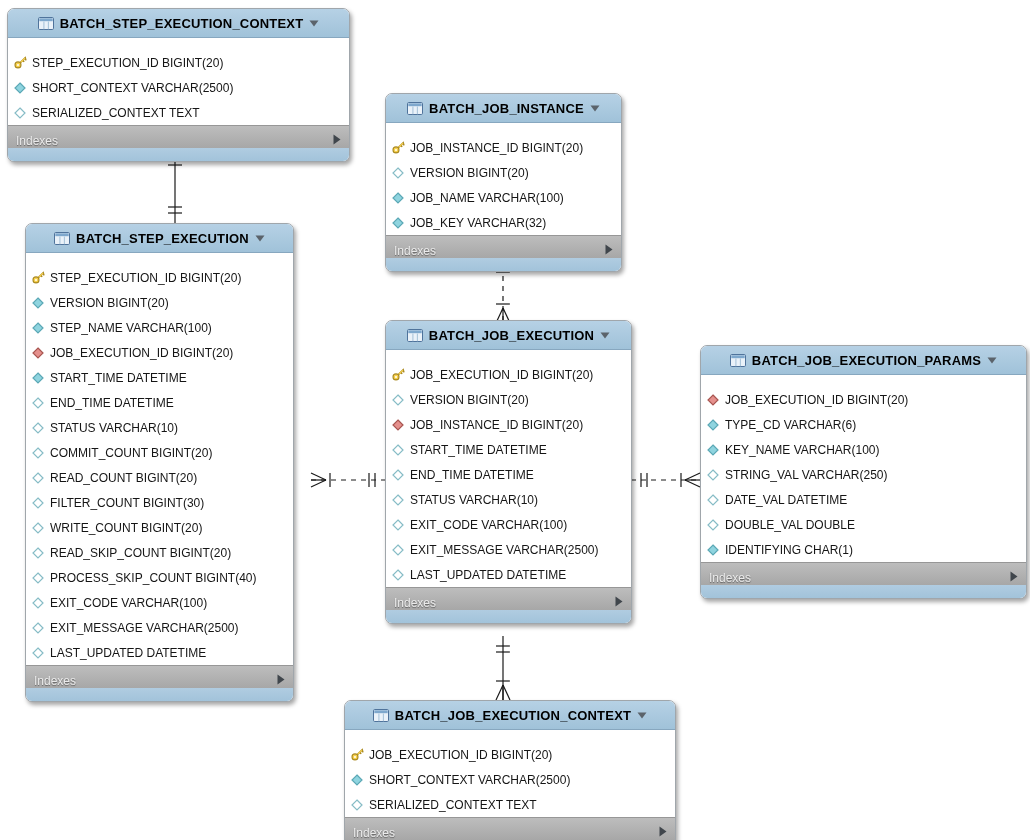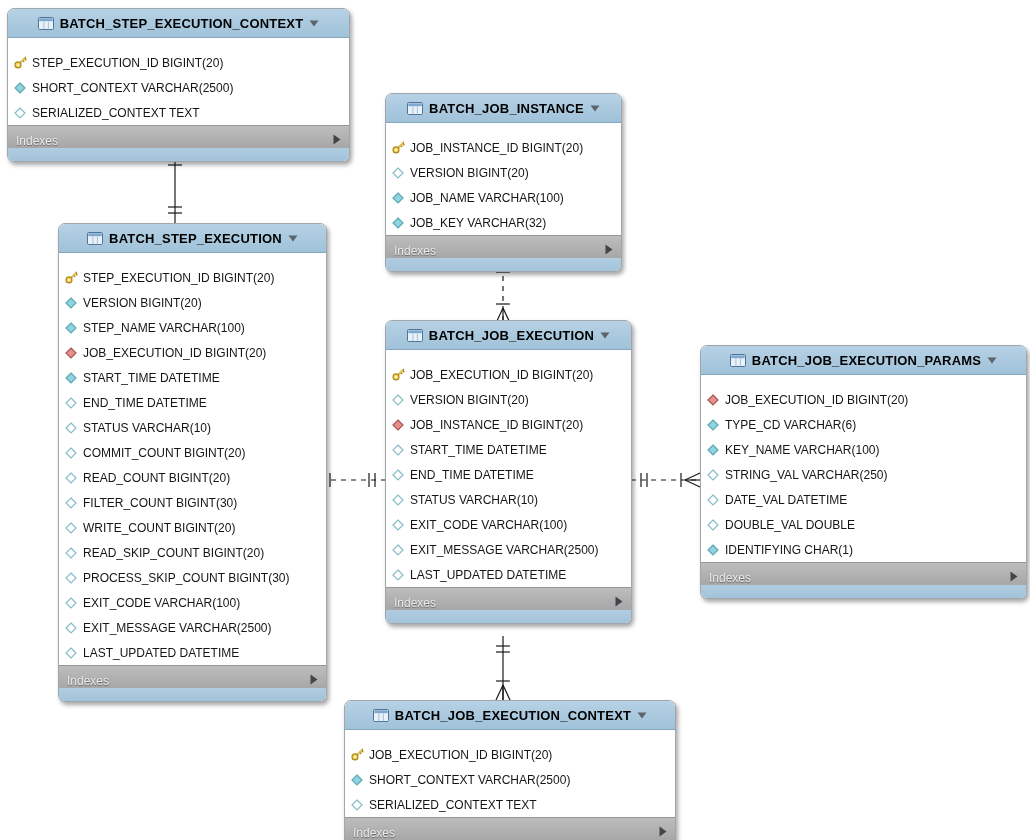--- a/index.html
+++ b/index.html
@@ -184,21 +184,21 @@
           </div>
         </div>
         <div class="db-footer">
           <span>Indexes</span>
           <span><svg width="8" height="11" viewBox="0 0 8 11">
               <polygon points="0.5,0.5 7.5,5.5 0.5,10.5" fill="#40464c"></polygon>
             </svg></span>
         </div>
         <div class="db-strip"></div>
       </div>
-      <div class="db-table" style="left: 58px; top: 223px; width: 267px;">
+      <div class="db-table" style="left: 25px; top: 223px; width: 267px;">
         <div class="db-header">
           <span class="hdr-icon">
             <svg width="16" height="13" viewBox="0 0 16 13">
               <rect x="0.5" y="0.5" width="15" height="12" rx="1.2" fill="#eaf2f9" stroke="#4f739b"></rect>
               <rect x="1.3" y="1.3" width="13.4" height="2.9" fill="#7ea8cd"></rect>
               <line x1="5.9" y1="4.4" x2="5.9" y2="12.2" stroke="#a9c4da" stroke-width="1.1"></line>
               <line x1="10.4" y1="4.4" x2="10.4" y2="12.2" stroke="#a9c4da" stroke-width="1.1"></line>
             </svg>
           </span>
           <span class="db-title">BATCH_STEP_EXECUTION</span>
@@ -307,21 +307,21 @@
               </svg>
             </span>
             <span>READ_SKIP_COUNT BIGINT(20)</span>
           </div>
           <div class="db-row">
             <span class="row-icon">
               <svg width="12" height="12" viewBox="0 0 12 12">
                 <polygon points="6,1 11,6 6,11 1,6" fill="#ffffff" stroke="#86bcc6" stroke-width="1.2"></polygon>
               </svg>
             </span>
-            <span>PROCESS_SKIP_COUNT BIGINT(30)</span>
+            <span>PROCESS_SKIP_COUNT BIGINT(40)</span>
           </div>
           <div class="db-row">
             <span class="row-icon">
               <svg width="12" height="12" viewBox="0 0 12 12">
                 <polygon points="6,1 11,6 6,11 1,6" fill="#ffffff" stroke="#86bcc6" stroke-width="1.2"></polygon>
               </svg>
             </span>
             <span>EXIT_CODE VARCHAR(100)</span>
           </div>
           <div class="db-row">

